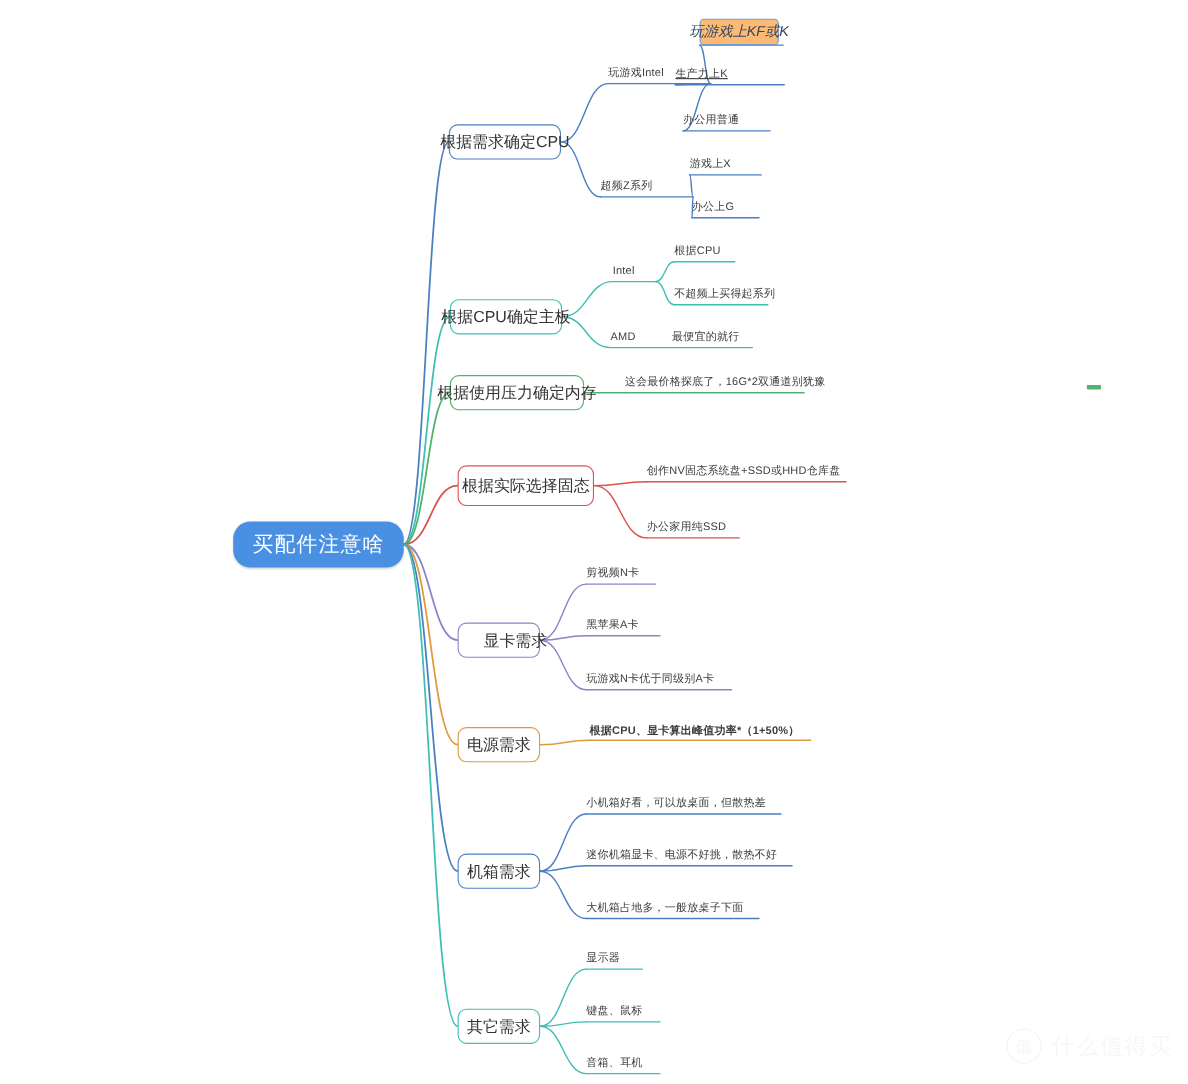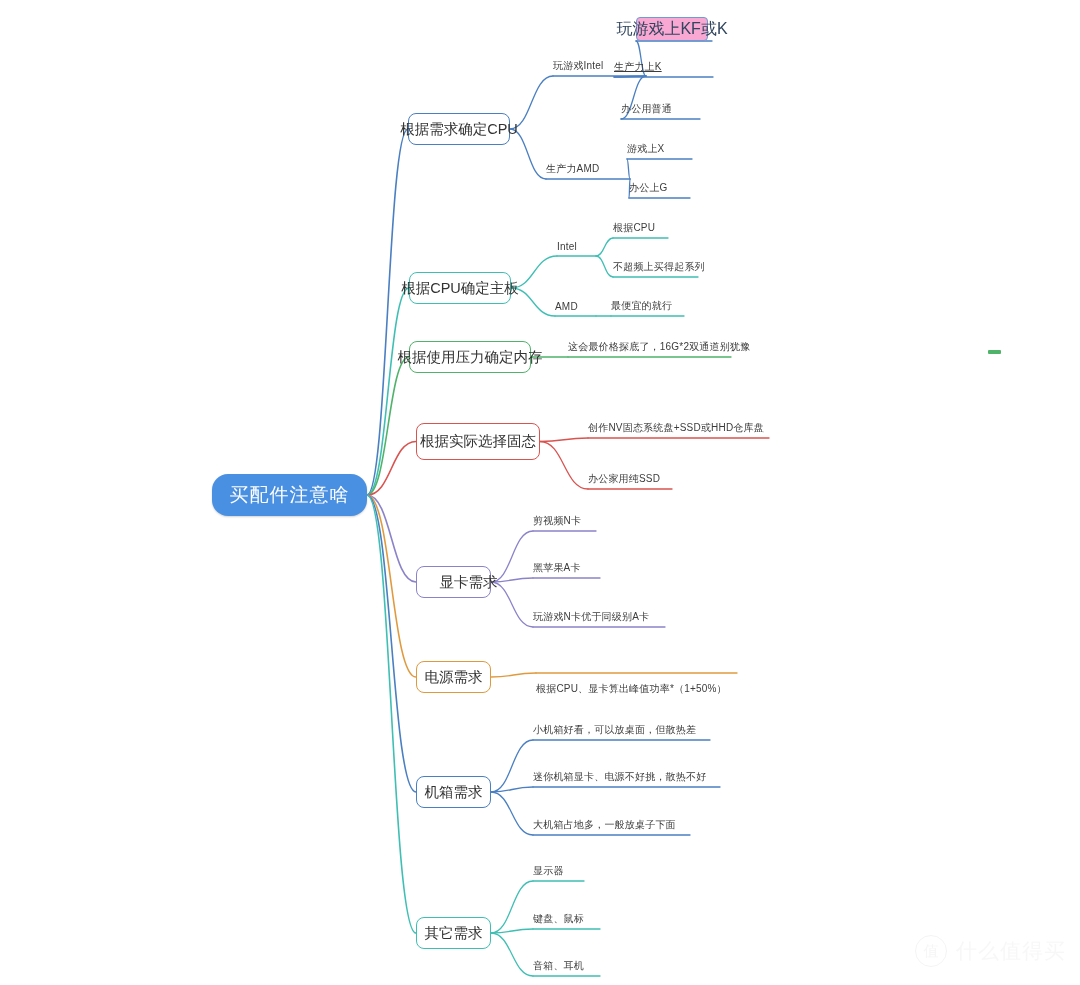--- a/index.html
+++ b/index.html
@@ -65,26 +65,27 @@
   .node.plain {
     font-size: 10px;
     color: #3c3c3c;
     background: transparent;
     justify-content: flex-start;
     letter-spacing: .2px;
   }
 
   
   .node.boxed-hl {
-    background: #f9a8d4;
+    background: #fdba74;
     border: 1.3px solid #6f9bd1;
     border-radius: 4px;
-    font-size: 16px;
+    font-size: 13px;
     padding: 0 7px;
     color: #30455e;
+    font-style: italic;
   }
 
   .dash-mark {
     position: absolute;
     width: 13px;
     height: 4px;
     border-radius: 1px;
   }
 
   .watermark {
@@ -176,40 +177,40 @@
       <path d="M491,933 C512,933 512,976 533,976" fill="none" stroke="#3fbfb4" stroke-width="1.3" stroke-linecap="round"></path>
       <path d="M533,976 L600,976" fill="none" stroke="#3fbfb4" stroke-width="1.3" stroke-linecap="round"></path>
     </svg>
   <div id="nodes-layer">
       <div class="node root" style="left: 212px; top: 474px; width: 155px; height: 42px; background: rgb(74, 144, 226); color: rgb(255, 255, 255);">买配件注意啥</div>
       <div class="node lvl1" style="left: 408px; top: 113px; width: 102px; height: 32px; border-color: rgb(74, 127, 193);">根据需求确定CPU</div>
       <div class="node plain" style="left: 553px; top: 58px; width: 64px; height: 16px;">玩游戏Intel</div>
       <div class="node boxed-hl" style="left: 636px; top: 17px; width: 72px; height: 24px; border-color: rgb(111, 155, 209);">玩游戏上KF或K</div>
       <div class="node plain" style="left: 614px; top: 59px; width: 57px; height: 16px; text-decoration: underline;">生产力上K</div>
       <div class="node plain" style="left: 621px; top: 101px; width: 60px; height: 16px;">办公用普通</div>
-      <div class="node plain" style="left: 546px; top: 161px; width: 64px; height: 16px;">生产力AMD</div>
+      <div class="node plain" style="left: 546px; top: 161px; width: 64px; height: 16px;">超频Z系列</div>
       <div class="node plain" style="left: 627px; top: 141px; width: 46px; height: 16px;">游戏上X</div>
       <div class="node plain" style="left: 629px; top: 180px; width: 47px; height: 16px;">办公上G</div>
       <div class="node lvl1" style="left: 409px; top: 272px; width: 102px; height: 32px; border-color: rgb(63, 191, 180);">根据CPU确定主板</div>
       <div class="node plain" style="left: 557px; top: 238px; width: 25px; height: 16px;">Intel</div>
       <div class="node plain" style="left: 613px; top: 220px; width: 52px; height: 16px;">根据CPU</div>
       <div class="node plain" style="left: 613px; top: 259px; width: 86px; height: 16px;">不超频上买得起系列</div>
       <div class="node plain" style="left: 555px; top: 298px; width: 28px; height: 16px;">AMD</div>
       <div class="node plain" style="left: 611px; top: 298px; width: 66px; height: 16px;">最便宜的就行</div>
       <div class="node lvl1" style="left: 409px; top: 341px; width: 122px; height: 32px; border-color: rgb(79, 179, 106);">根据使用压力确定内存</div>
       <div class="node plain" style="left: 568px; top: 339px; width: 162px; height: 16px;">这会最价格探底了，16G*2双通道别犹豫</div>
       <div class="node lvl1" style="left: 416px; top: 423px; width: 124px; height: 37px; border-color: rgb(217, 83, 79);">根据实际选择固态</div>
       <div class="node plain" style="left: 588px; top: 420px; width: 180px; height: 16px;">创作NV固态系统盘+SSD或HHD仓库盘</div>
       <div class="node plain" style="left: 588px; top: 471px; width: 82px; height: 16px;">办公家用纯SSD</div>
       <div class="node lvl1" style="left: 416px; top: 566px; width: 75px; height: 32px; border-color: rgb(139, 131, 201); padding-left: 40px;">显卡需求</div>
       <div class="node plain" style="left: 533px; top: 513px; width: 58px; height: 16px;">剪视频N卡</div>
       <div class="node plain" style="left: 533px; top: 560px; width: 58px; height: 16px;">黑苹果A卡</div>
       <div class="node plain" style="left: 533px; top: 609px; width: 128px; height: 16px;">玩游戏N卡优于同级别A卡</div>
       <div class="node lvl1" style="left: 416px; top: 661px; width: 75px; height: 32px; border-color: rgb(224, 154, 62);">电源需求</div>
-      <div class="node plain" style="left: 536px; top: 681px; width: 192px; height: 16px;">根据CPU、显卡算出峰值功率*（1+50%）</div>
+      <div class="node plain" style="left: 536px; top: 656px; width: 192px; height: 16px; font-weight: bold;">根据CPU、显卡算出峰值功率*（1+50%）</div>
       <div class="node lvl1" style="left: 416px; top: 776px; width: 75px; height: 32px; border-color: rgb(74, 127, 193);">机箱需求</div>
       <div class="node plain" style="left: 533px; top: 722px; width: 172px; height: 16px;">小机箱好看，可以放桌面，但散热差</div>
       <div class="node plain" style="left: 533px; top: 769px; width: 182px; height: 16px;">迷你机箱显卡、电源不好挑，散热不好</div>
       <div class="node plain" style="left: 533px; top: 817px; width: 152px; height: 16px;">大机箱占地多，一般放桌子下面</div>
       <div class="node lvl1" style="left: 416px; top: 917px; width: 75px; height: 32px; border-color: rgb(63, 191, 180);">其它需求</div>
       <div class="node plain" style="left: 533px; top: 863px; width: 38px; height: 16px;">显示器</div>
       <div class="node plain" style="left: 533px; top: 911px; width: 58px; height: 16px;">键盘、鼠标</div>
       <div class="node plain" style="left: 533px; top: 958px; width: 58px; height: 16px;">音箱、耳机</div>
     </div>
 

